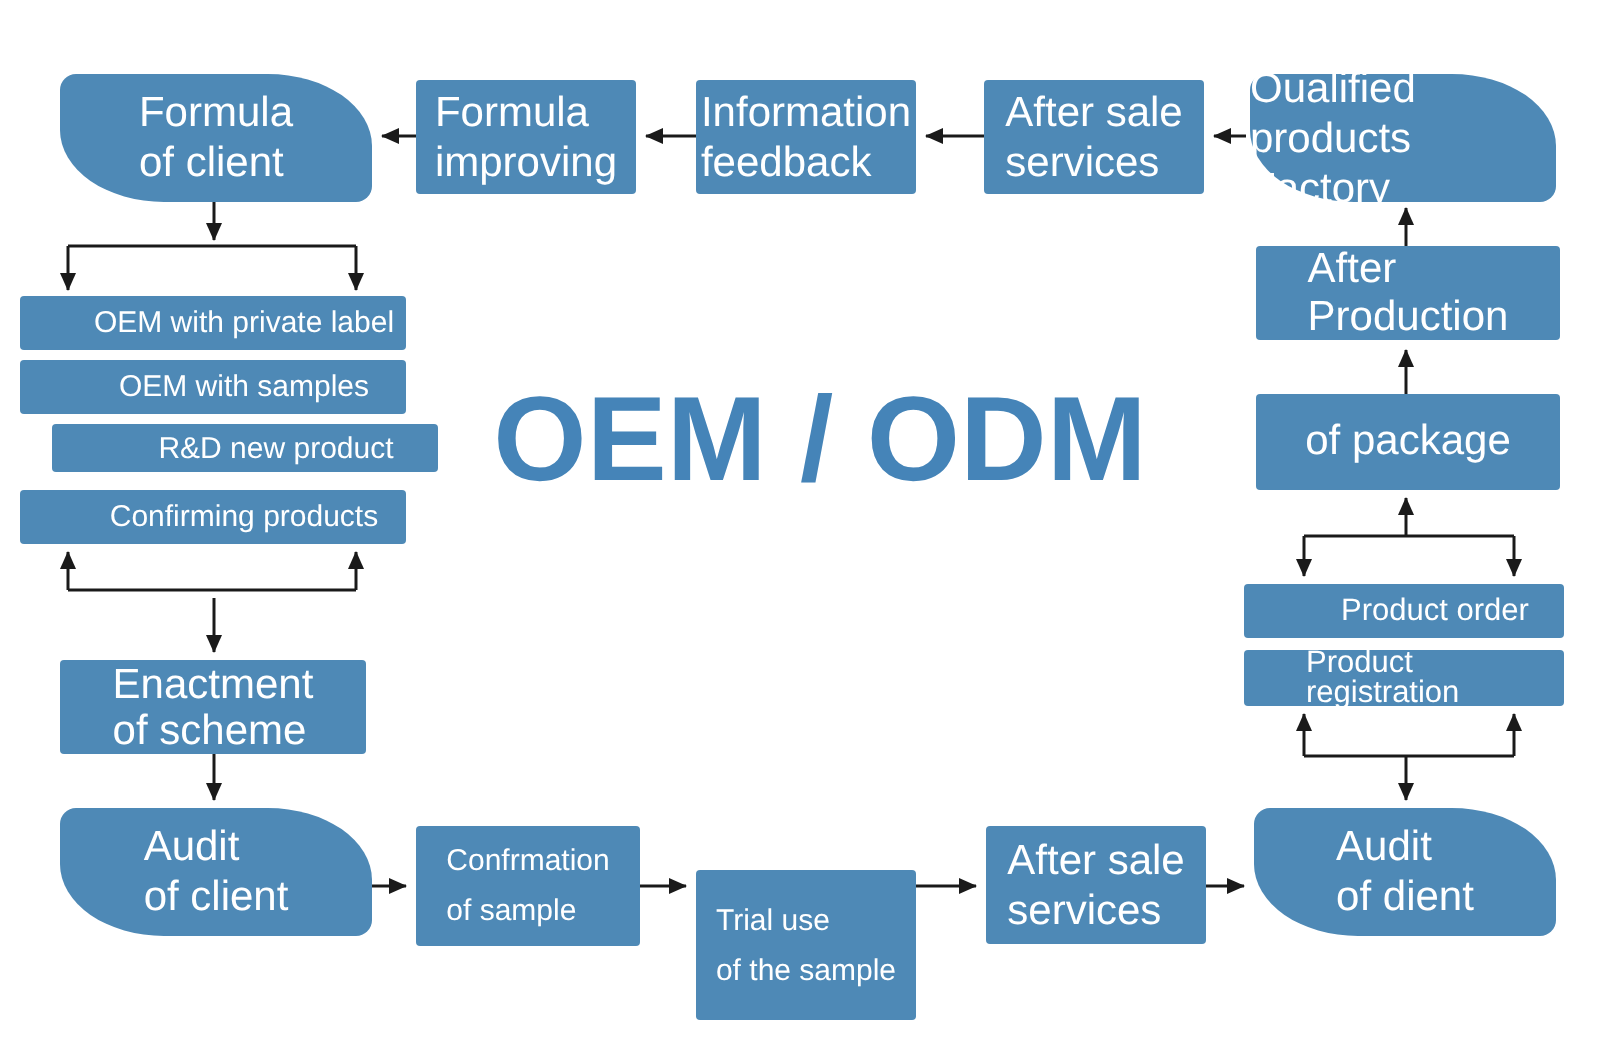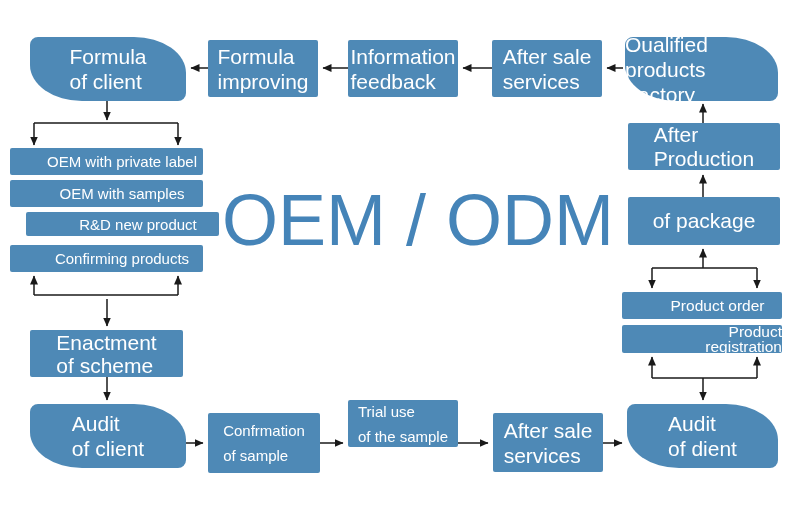--- a/index.html
+++ b/index.html
@@ -9,24 +9,24 @@
   }
   .node{
     position:absolute;
     background:var(--node-fill,#4E89B6);
     color:var(--node-text,#ffffff);
     display:flex;align-items:center;justify-content:center;
     border-radius:2px;
   }
   .leaf{border-radius:8px 52px 8px 52px / 8px 36px 8px 36px;}
   .txt{text-align:left;font-size:21px;line-height:25px;font-weight:400;}
-  .node.center .txt{text-align:right;font-size:15px;line-height:1;margin-left:31px;}
+  .node.center .txt{text-align:left;font-size:15px;line-height:1;margin-left:31px;}
   .title{
     position:absolute;left:222px;top:188px;width:376px;height:64px;
-    text-align:center;font-size:72px;line-height:64px;font-weight:normal;
+    text-align:center;font-size:60px;line-height:64px;font-weight:bold;
     color:var(--title-text,#4584B8);white-space:nowrap;
   }
   svg.arrows{position:absolute;left:0;top:0;pointer-events:none;}
   svg.arrows line{stroke:var(--arrow,#1a1a1a);stroke-width:1.5;}
 </style>
 </head>
 <body>
 
 <div class="stage">
 
@@ -129,21 +129,21 @@
         <div>of client</div>
       </div>
   </div>
 
   <div class="node" style="left:208px;top:413px;width:112px;height:60px">
     <div class="txt" style="font-size:15px">
         <div>Confrmation</div>
         <div>of sample</div>
       </div>
   </div>
-  <div class="node" style="left:348px;top:400px;width:110px;height:47px">
+  <div class="node" style="left:348px;top:435px;width:110px;height:75px">
     <div class="txt" style="font-size:15px">
         <div>Trial use</div>
         <div>of the sample</div>
       </div>
   </div>
   <div class="node" style="left:493px;top:413px;width:110px;height:59px">
     <div class="txt">
         <div>After sale</div>
         <div>services</div>
       </div>

